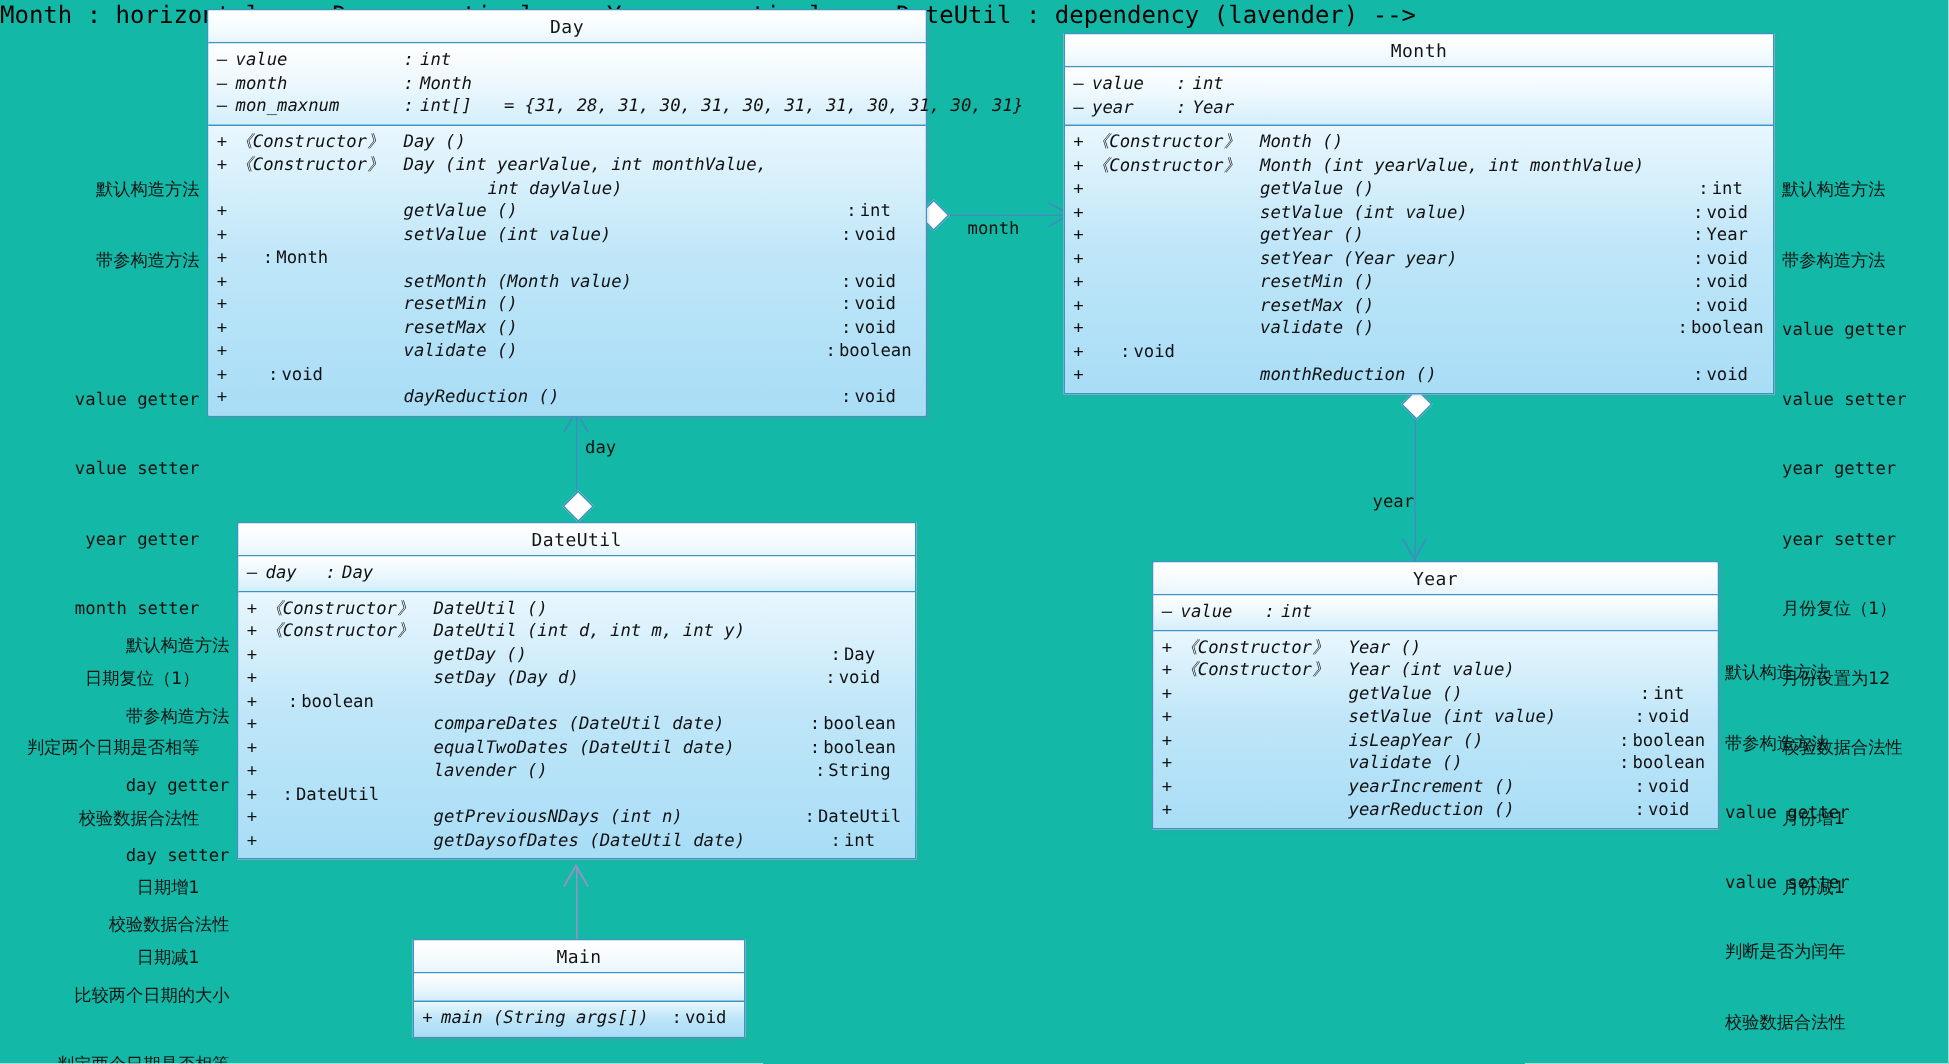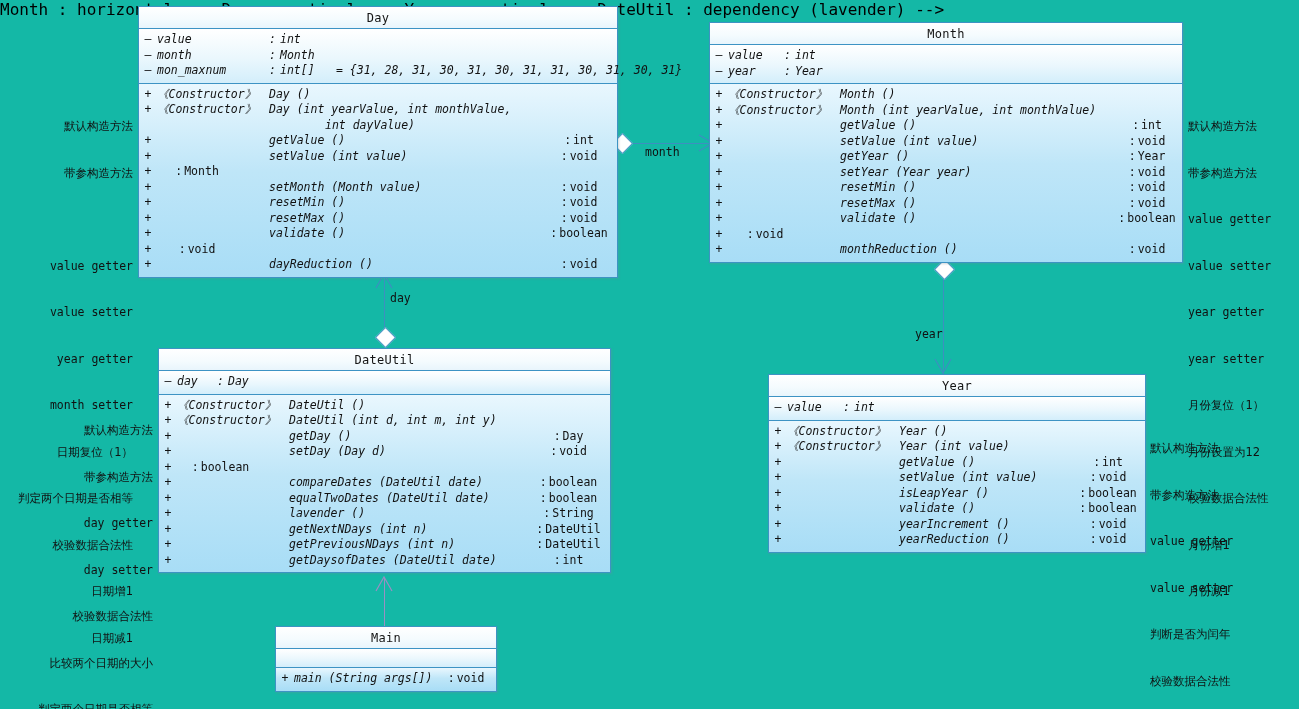--- a/index.html
+++ b/index.html
@@ -366,21 +366,20 @@
         <span class="sig"><span class="stereo"></span><span>equalTwoDates (DateUtil date)</span></span>
         <span class="type-col" style="width:85px;"><span class="colon">:</span><span>boolean</span></span>
       </div>
       <div class="row">
         <span class="vis">+</span>
         <span class="sig"><span class="stereo"></span><span>lavender ()</span></span>
         <span class="type-col" style="width:85px;"><span class="colon">:</span><span>String</span></span>
       </div>
       <div class="row">
         <span class="vis">+</span>
-        <span class="sig"><span class="stereo"></span><span>getNextNDays (int n)</span></span>
         <span class="type-col" style="width:85px;"><span class="colon">:</span><span>DateUtil</span></span>
       </div>
       <div class="row">
         <span class="vis">+</span>
         <span class="sig"><span class="stereo"></span><span>getPreviousNDays (int n)</span></span>
         <span class="type-col" style="width:85px;"><span class="colon">:</span><span>DateUtil</span></span>
       </div>
       <div class="row">
         <span class="vis">+</span>
         <span class="sig"><span class="stereo"></span><span>getDaysofDates (DateUtil date)</span></span>

